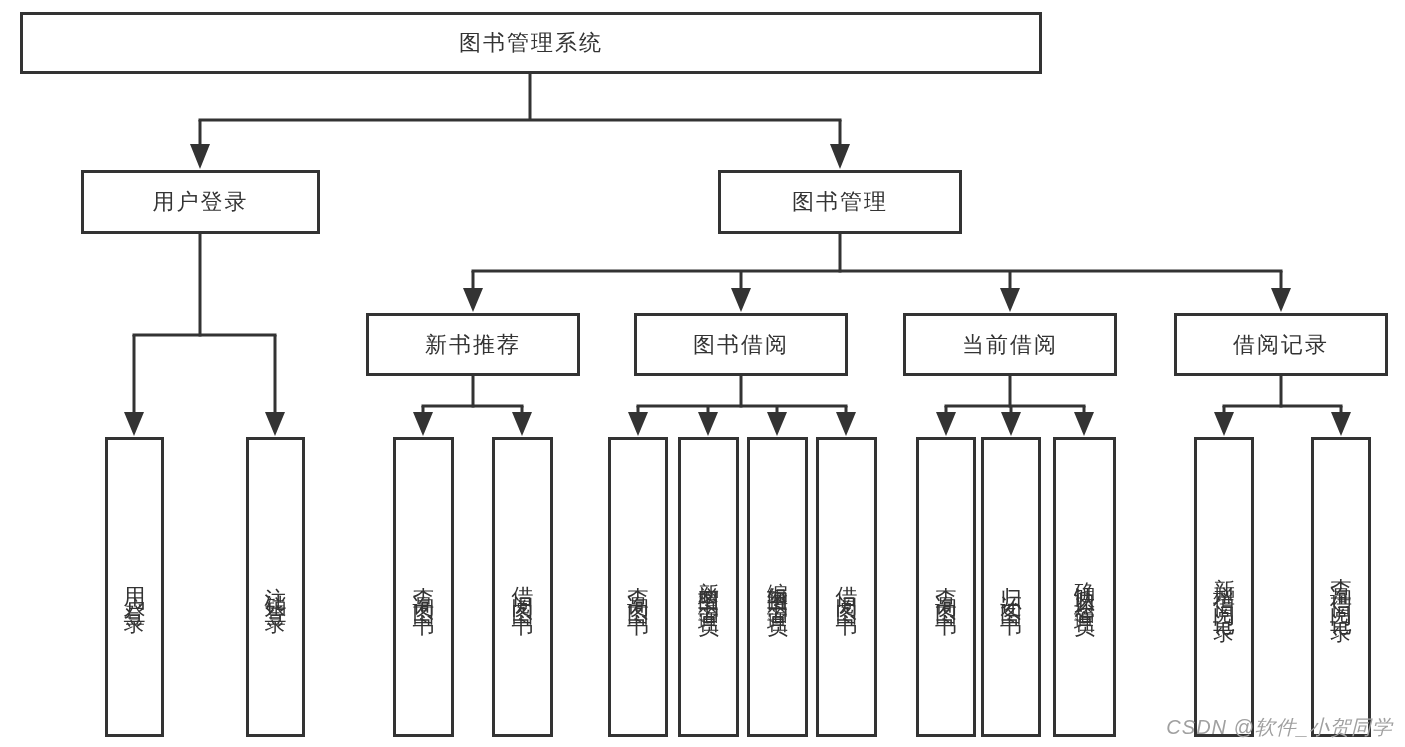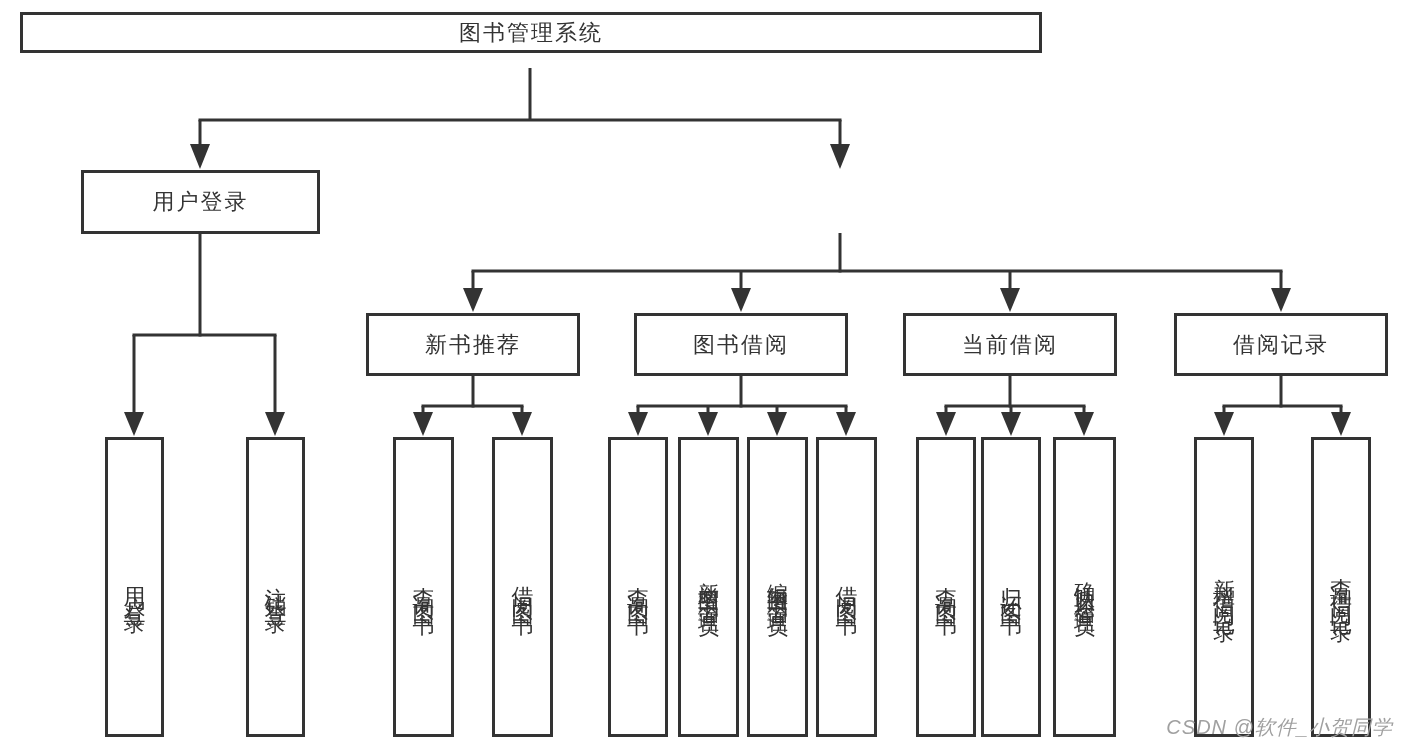--- a/index.html
+++ b/index.html
@@ -135,23 +135,24 @@
       <polygon points="767,412 787,412 777,436"></polygon>
       <polygon points="836,412 856,412 846,436"></polygon>
       <polygon points="936,412 956,412 946,436"></polygon>
       <polygon points="1001,412 1021,412 1011,436"></polygon>
       <polygon points="1074,412 1094,412 1084,436"></polygon>
       <polygon points="1214,412 1234,412 1224,436"></polygon>
       <polygon points="1331,412 1351,412 1341,436"></polygon>
     </g>
   </svg>
 
-  <div class="hbox" style="left:20px; top:12px; width:1022px; height:41px;">图书管理系统</div>
+  <div class="hbox" style="left:20px; top:12px; width:1022px; height:62px;">图书管理系统</div>
 
   <div class="hbox" style="left:81px; top:170px; width:239px; height:64px;">用户登录</div>
+  <div class="hbox" style="left:718px; top:170px; width:244px; height:64px;">图书管理</div>
 
   <div class="hbox" style="left:634px; top:313px; width:214px; height:63px;">图书借阅</div>
   <div class="hbox" style="left:366px; top:313px; width:214px; height:63px;">新书推荐</div>
   <div class="hbox" style="left:903px; top:313px; width:214px; height:63px;">当前借阅</div>
   <div class="hbox" style="left:1174px; top:313px; width:214px; height:63px;">借阅记录</div>
 
   <div class="leaf" style="left:105px; width:59px;">用户登录</div>
   <div class="leaf" style="left:246px; width:59px;">注销登录</div>
 
   <div class="leaf" style="left:393px; width:61px;">查询图书</div>

